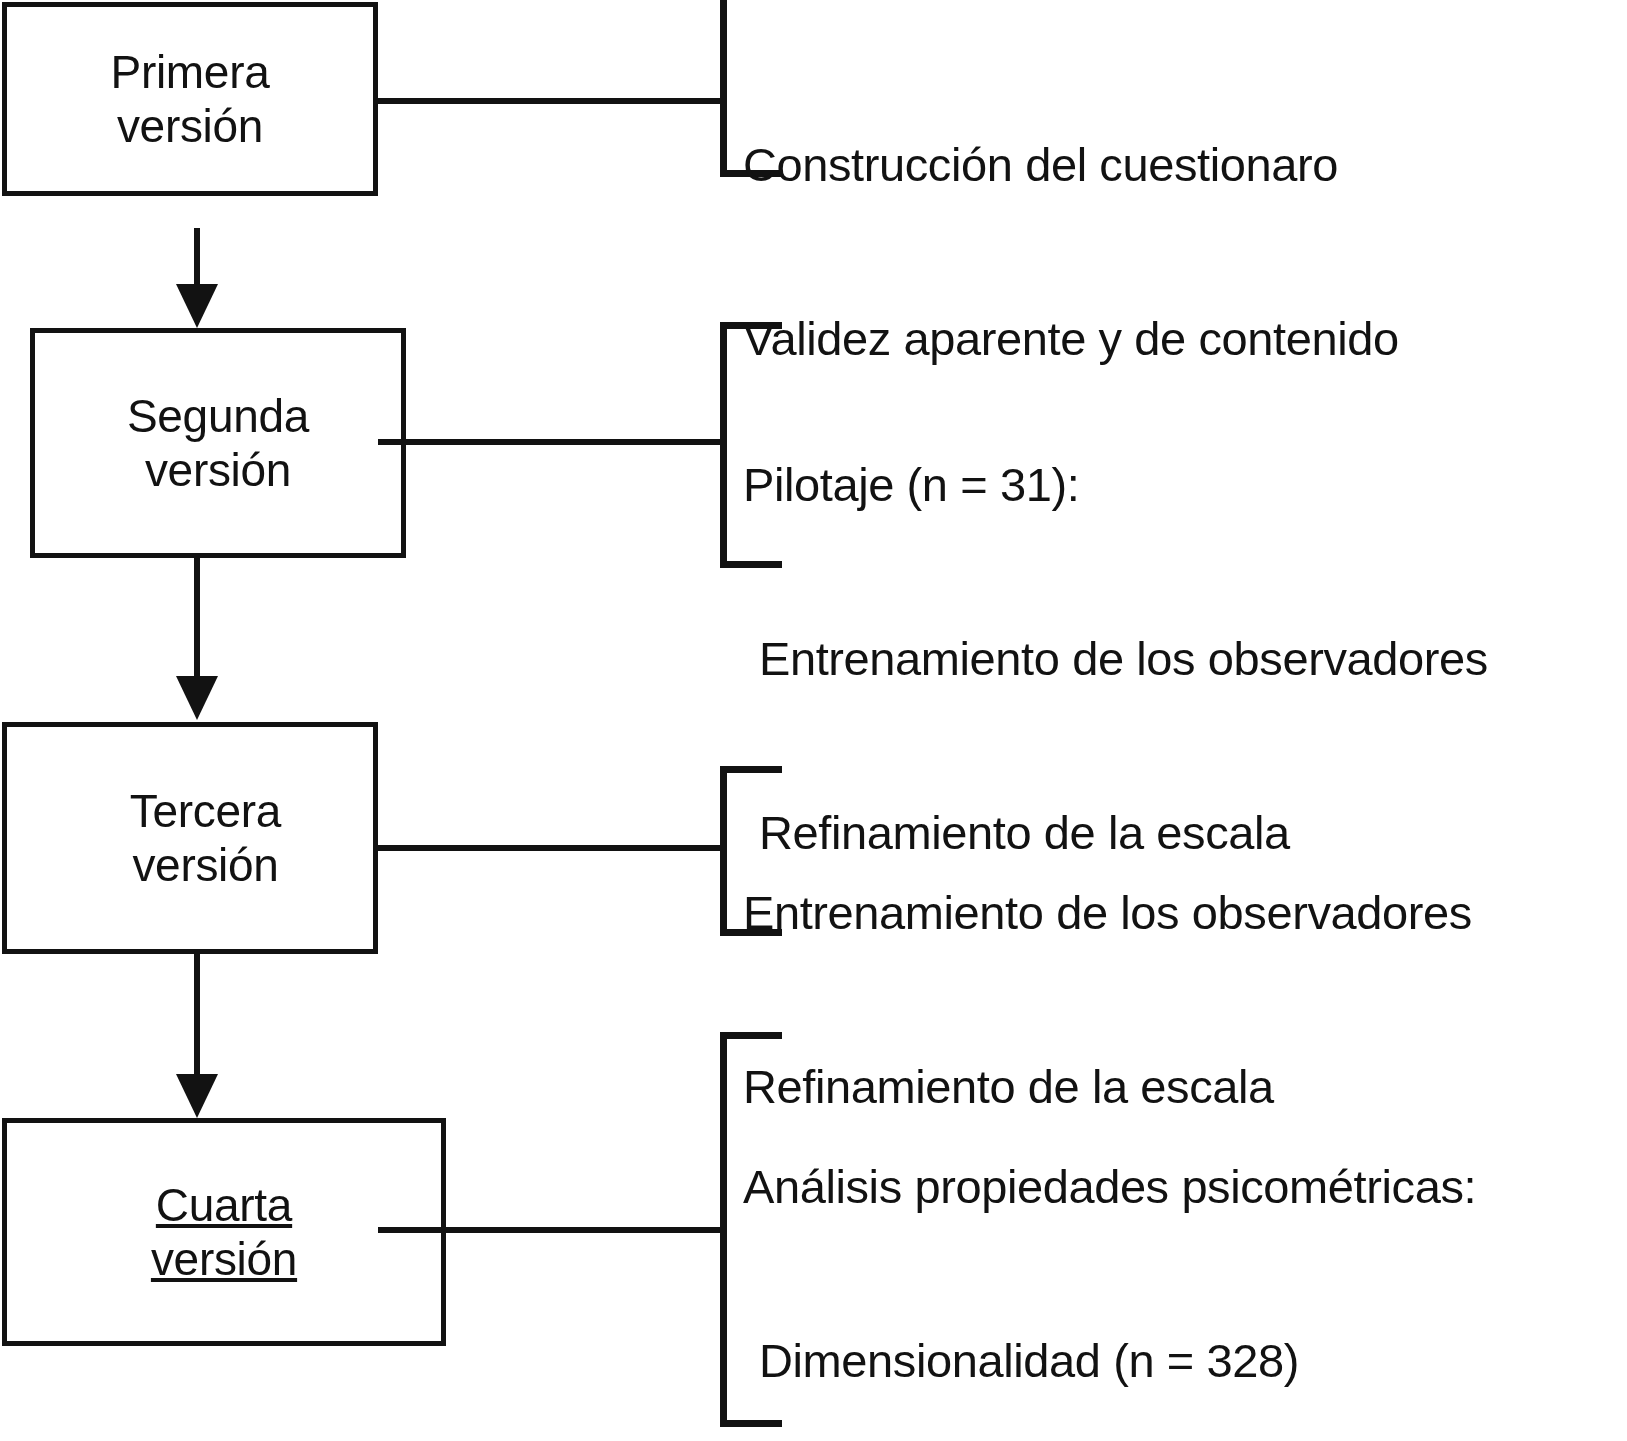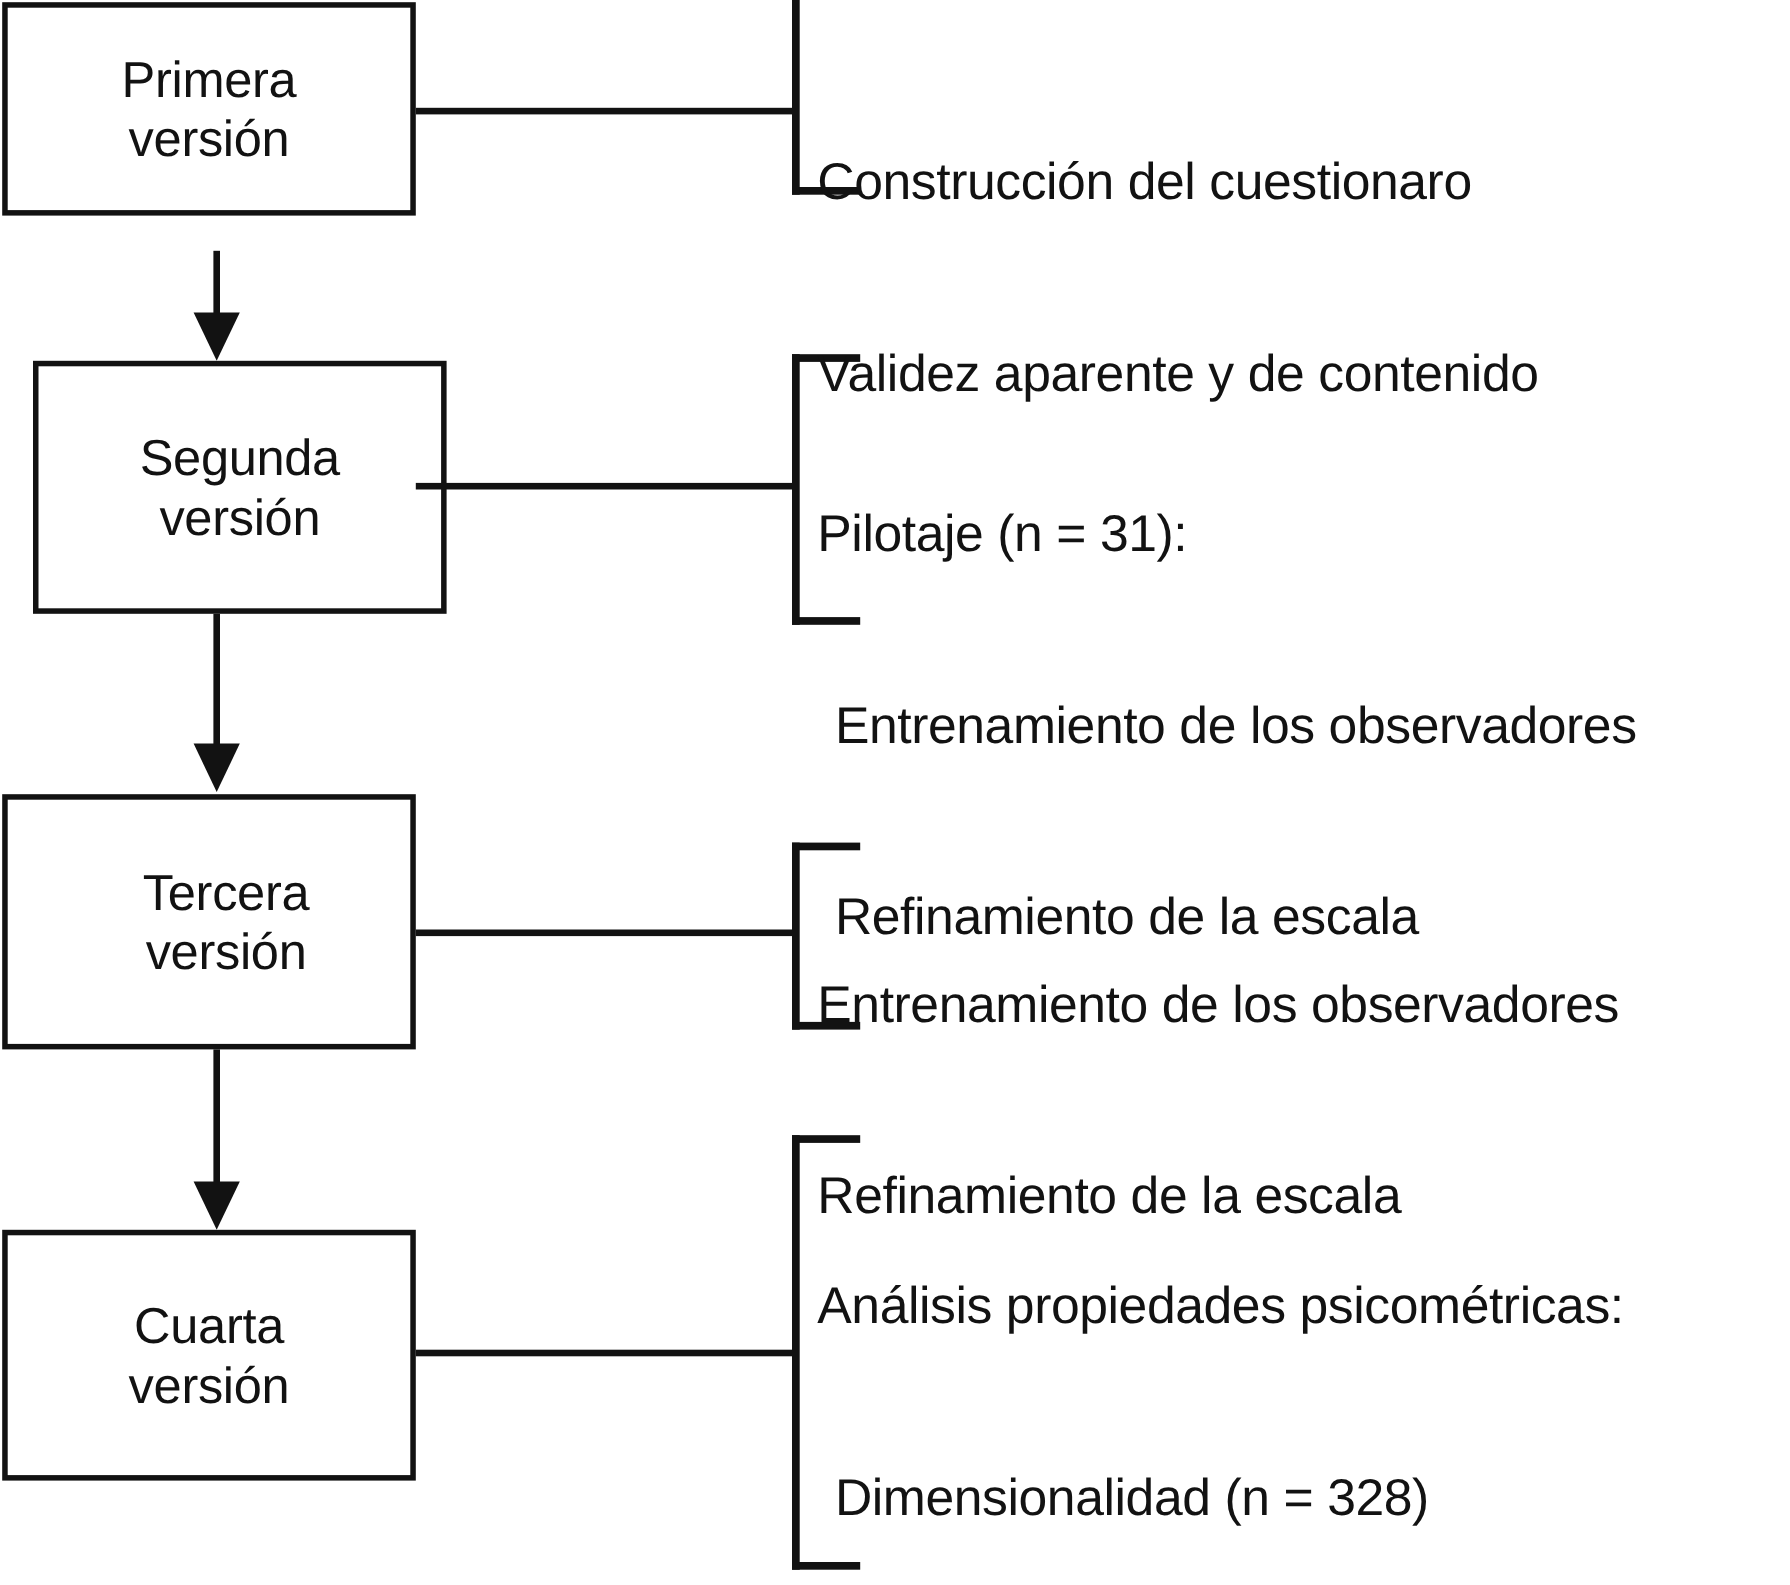--- a/index.html
+++ b/index.html
@@ -102,21 +102,21 @@
   <div class="arrow-head" style="left:176px; top:676px;"></div>
 
   <div class="stage-box" style="left:2px; top:722px; width:376px; height:232px;padding-left:31px;">
     <span class="ln">Tercera</span>
     <span class="ln">versión</span>
   </div>
 
   <div class="arrow-stem" style="left:194px; top:954px; height:124px;"></div>
   <div class="arrow-head" style="left:176px; top:1074px;"></div>
 
-  <div class="stage-box" style="left:2px; top:1118px; width:376px; height:228px;">
+  <div class="stage-box" style="left:2px; top:1118px; width:444px; height:228px;text-decoration:underline;">
     <span class="ln">Cuarta</span>
     <span class="ln">versión</span>
   </div>
 
   <div class="h-connector" style="left:378px; top:98px; width:348px;"></div>
   <div class="h-connector" style="left:378px; top:439px; width:348px;"></div>
   <div class="h-connector" style="left:378px; top:845px; width:348px;"></div>
   <div class="h-connector" style="left:378px; top:1227px; width:348px;"></div>
 
   <div class="bracket" style="left:720px; top:-8px; width:62px; height:185px;"></div>

